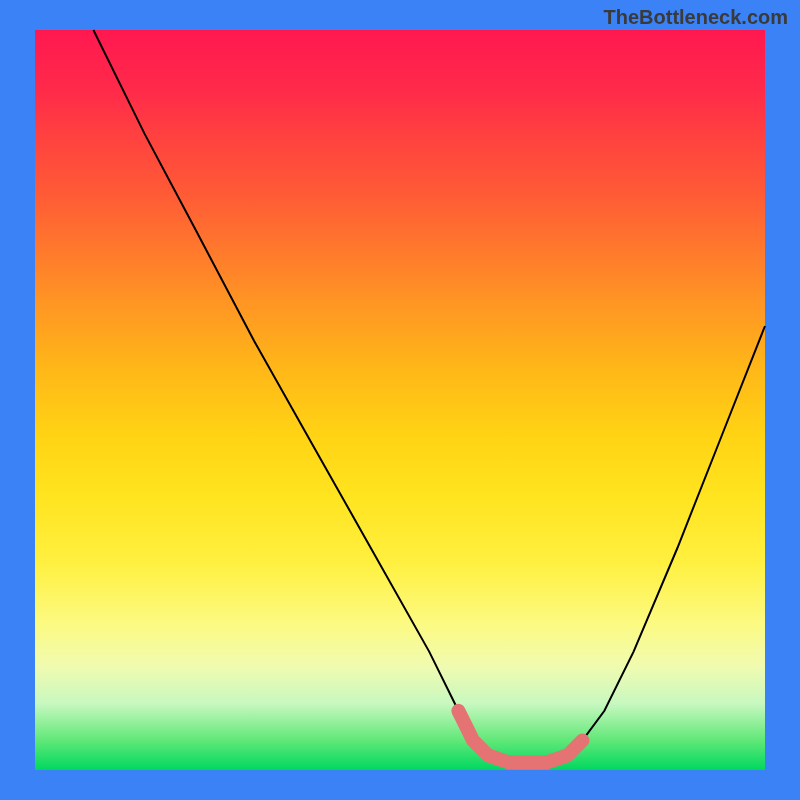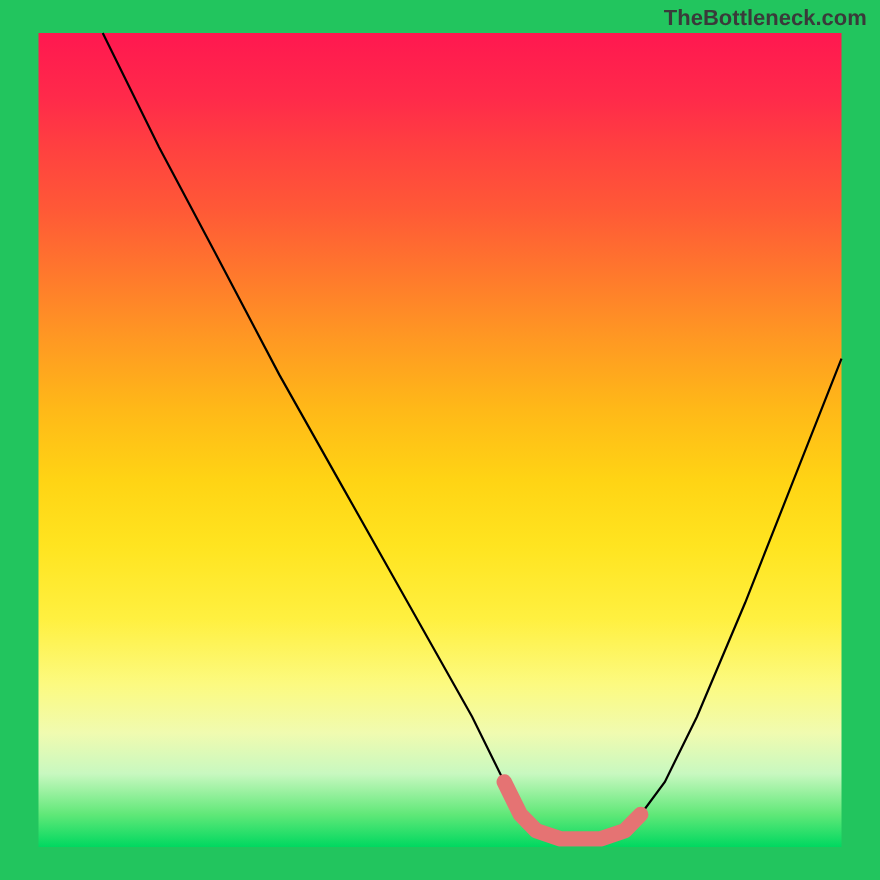--- a/index.html
+++ b/index.html
@@ -1,21 +1,21 @@
 <!DOCTYPE html>
 <html><head>
 <meta charset="utf-8">
 <style>
   * { margin: 0; padding: 0; box-sizing: border-box; }
   html, body { width: 800px; height: 800px; overflow: hidden; background: #000; }
   
   .container {
     width: 800px;
     height: 800px;
-    background: #22c55e;
+    background: #3b82f6;
     position: relative;
   }
   
   .watermark {
     position: absolute;
     top: 6px;
     right: 12px;
     color: #3a3a3a;
     font-family: Arial, Helvetica, sans-serif;
     font-size: 20px;

